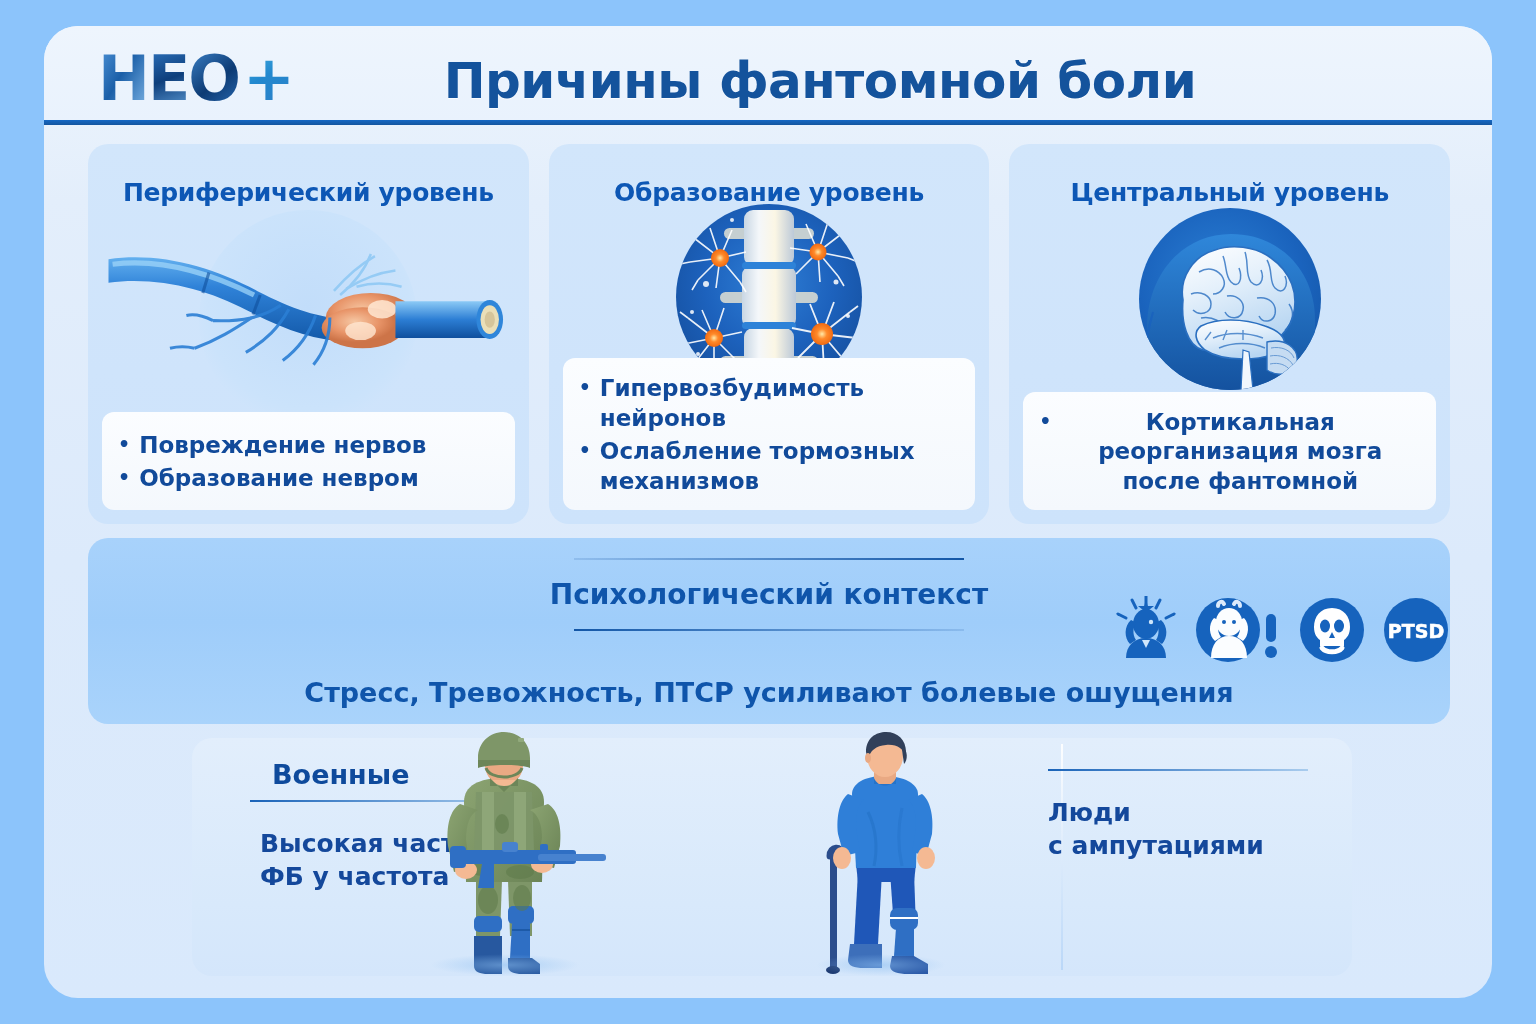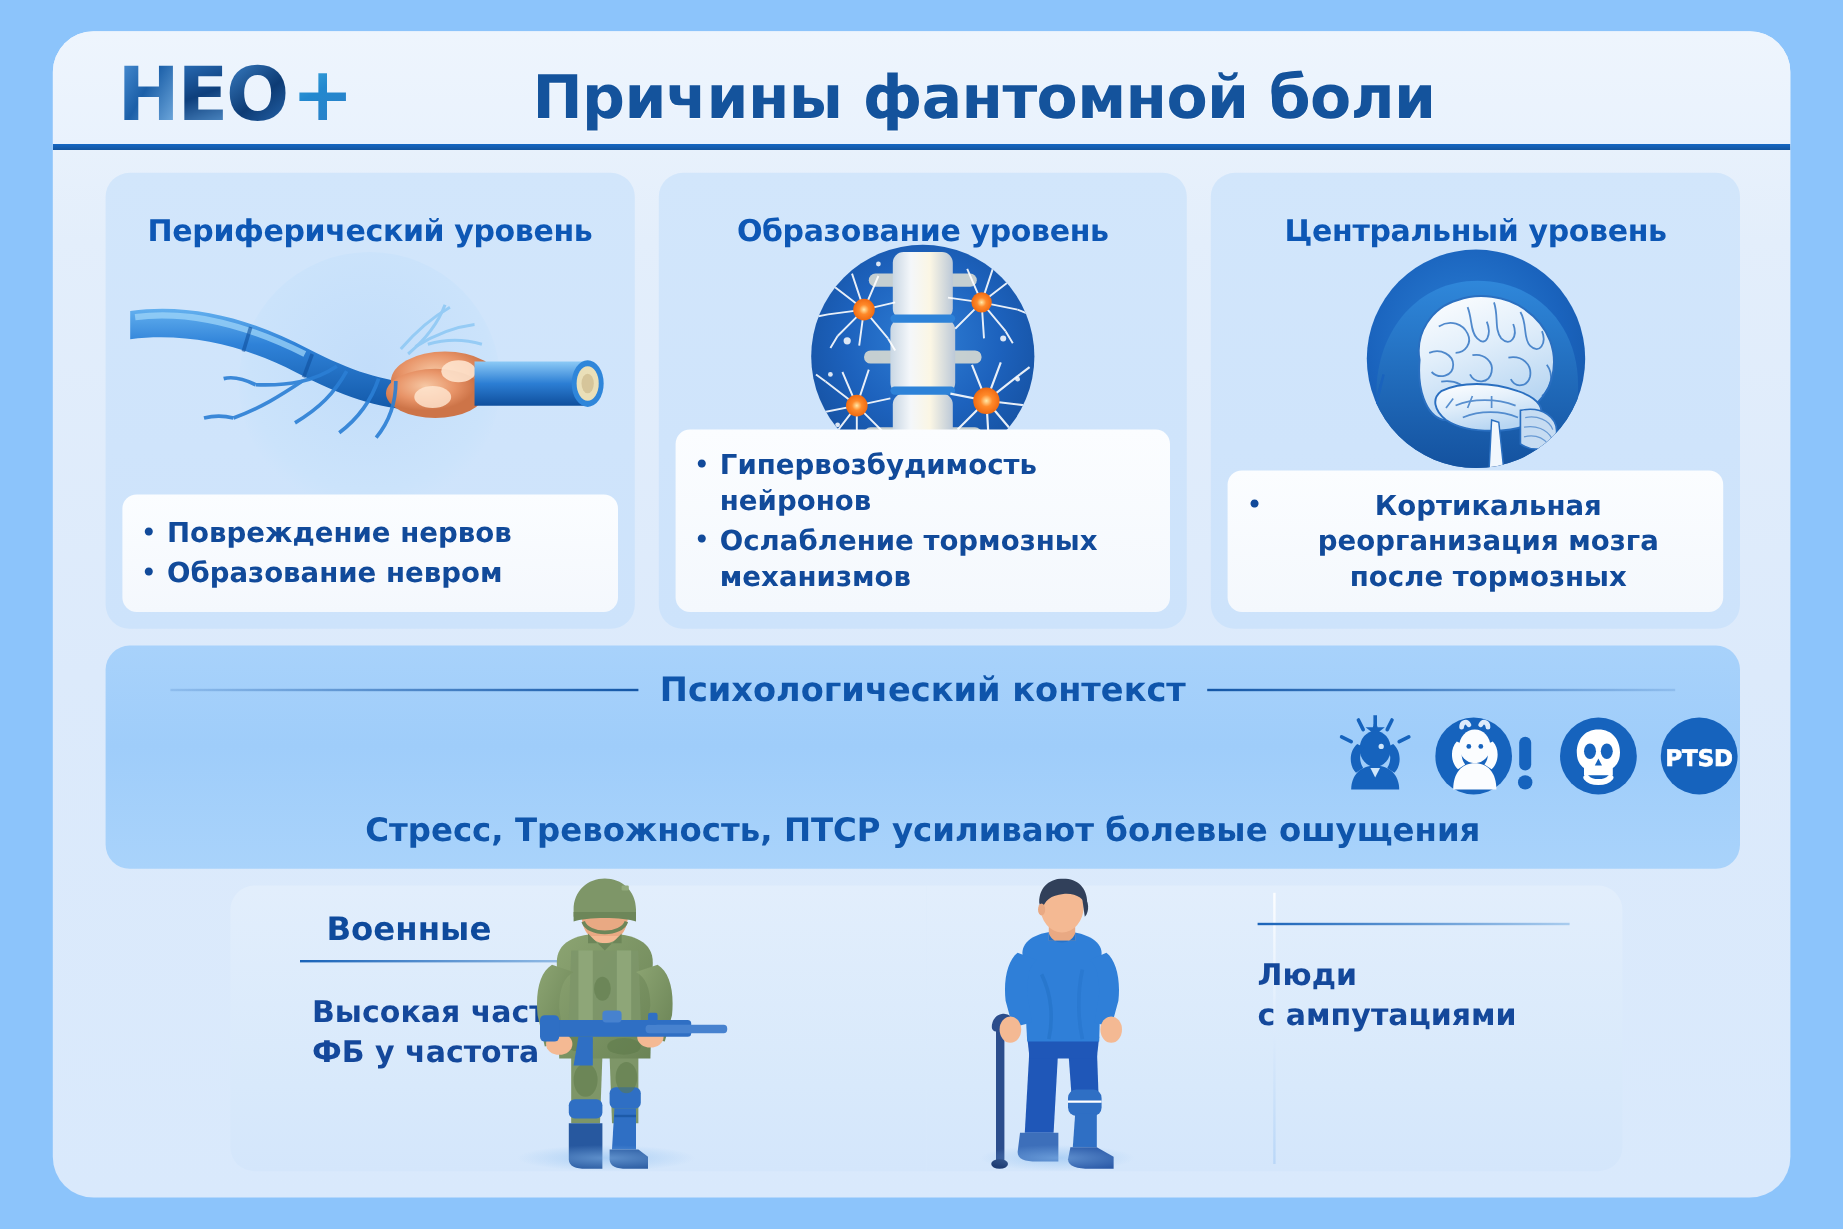--- a/index.html
+++ b/index.html
@@ -121,21 +121,21 @@
 
   
   .psy {
     position: absolute; left: 44px; top: 512px; width: 1362px; height: 186px;
     border-radius: 20px;
     background: linear-gradient(180deg,#a8d2fb 0%, #9fcdfa 45%, #a9d3fb 100%);
     overflow: hidden;
   }
   .psy-head {
     position: absolute; left: 0; top: 20px; width: 100%;
-    display: flex; align-items: center; justify-content: center; gap: 18px;
+    display: flex; align-items: center; justify-content: center; gap: 18px; flex-direction: column;
   }
   .psy-line { height: 2px; width: 390px; background: linear-gradient(90deg, rgba(19,80,160,.15), #1356a6); }
   .psy-line.right { background: linear-gradient(90deg, #1356a6, rgba(19,80,160,.15)); }
   .psy-title {
     font-family: "DejaVu Sans", sans-serif;
     font-size: 28px; font-weight: 800; color: #0f55ab; white-space: nowrap;
   }
   .psy-icons {
     position: absolute; left: 0; top: 58px; width: 100%;
     display: flex; align-items: center; justify-content: flex-end; gap: 16px;
@@ -420,21 +420,21 @@
               <path d="M131 156 C140 154 147 157 151 162"></path>
             </g>
 
             <path d="M104 142 L110 144 L114 182 L102 182 Z" fill="#f1f7fd" stroke="#2a6fc0" stroke-width="1.2"></path>
           </svg>
         </div>
       </div>
       <div class="col-box">
         <div class="bullet">
             <span class="dot">•</span>
-            <span>Кортикальная реорганизация мозга после тормозных</span>
+            <span>Кортикальная реорганизация мозга после фантомной</span>
           </div>
       </div>
     </div>
   </div>
 
   <div class="psy">
     <div class="psy-head">
       <div class="psy-line"></div>
       <div class="psy-title">Психологический контекст</div>
       <div class="psy-line right"></div>

